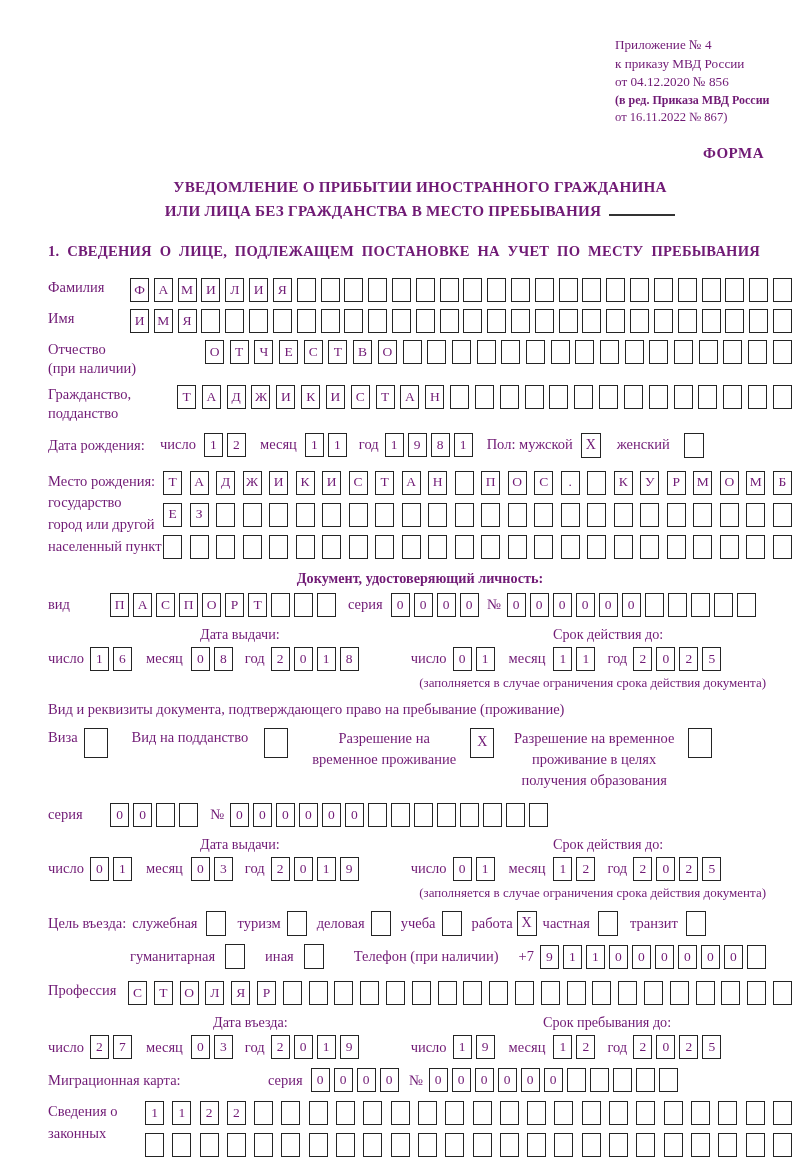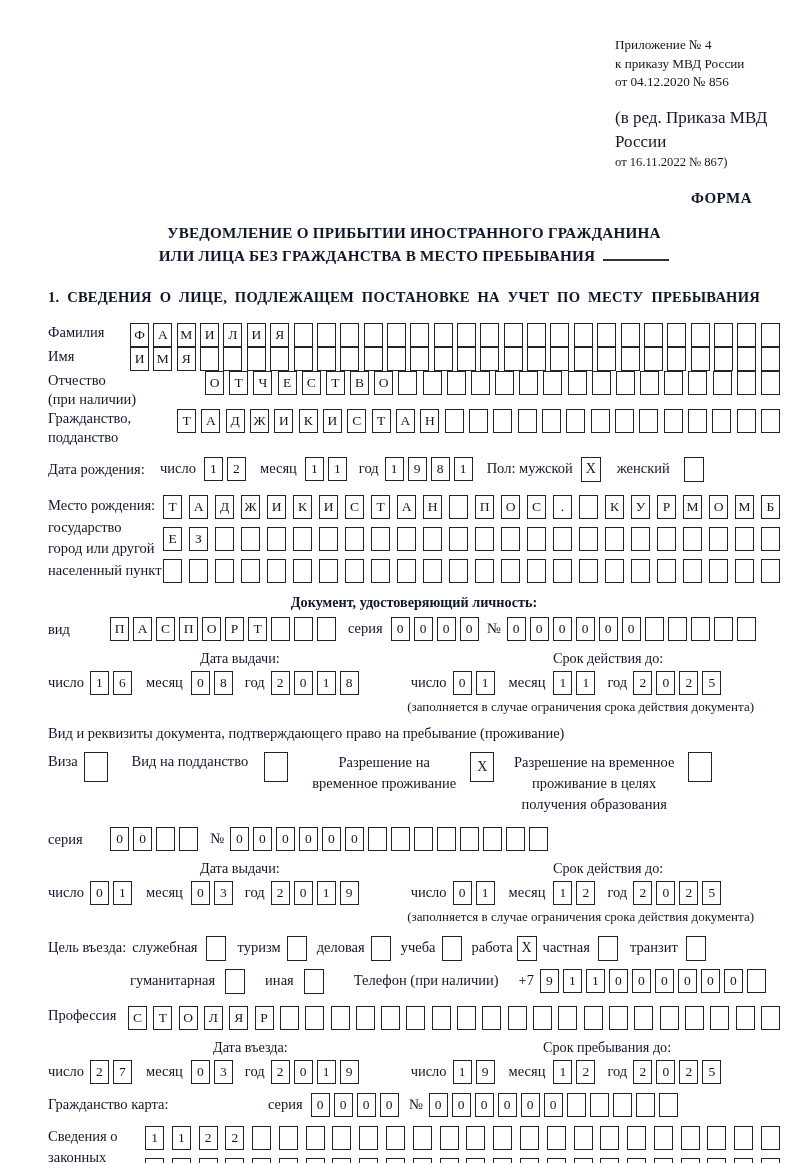--- a/index.html
+++ b/index.html
@@ -1,32 +1,32 @@
 <!DOCTYPE html>
 <html><head>
 <meta charset="utf-8">
 <style>
   html,body{margin:0;padding:0;background:#ffffff;}
   .page{
     width:800px;height:1163px;box-sizing:border-box;background:#fff;
-    padding:36px 20px 0 48px;position:relative;overflow:hidden;
+    padding:36px 8px 0 48px;position:relative;overflow:hidden;
     font-family:"Liberation Serif","DejaVu Serif",serif;
-    color:#0f172a;font-size:14.5px;line-height:1.35;
+    color:#701a75;font-size:14.5px;line-height:1.35;
   }
   
   .hdr{margin-left:567px;width:176px;font-size:13.2px;line-height:1.42;}
-  .hdr-sub{font-size:17px;margin-top:14px;}
+  .hdr-sub{font-size:12px;margin-top:0;font-weight:bold;}
   .hdr-sub2{font-size:12.6px;}
   .forma{font-weight:bold;font-size:15px;text-align:right;padding-right:28px;margin-top:16px;letter-spacing:.5px;}
   
   .title{text-align:center;font-weight:bold;font-size:15.2px;margin-top:12px;line-height:1.55;letter-spacing:.2px;}
   .blank-line{display:inline-block;width:66px;border-bottom:2px solid #333;margin-left:8px;vertical-align:baseline;}
   .sec-head{font-weight:bold;font-size:14.6px;margin-top:20px;word-spacing:4px;letter-spacing:.2px;white-space:nowrap;}
   
-  .row{display:flex;align-items:flex-start;}
+  .row{display:flex;align-items:flex-start;margin-top:7px;}
   .flabel{flex:none;line-height:1.3;}
   .flabel-col{flex:none;line-height:1.5;}
   .lbl{flex:none;white-space:nowrap;}
   .cells{display:flex;gap:4px;flex:none;}
   .cells.stretch{flex:1;justify-content:space-between;gap:0;}
   .cell{
     box-sizing:border-box;flex:none;width:19px;height:24px;border:1.8px solid #242424;
     display:flex;align-items:center;justify-content:center;font-size:13.5px;background:#fff;
   }
   .cb{
@@ -608,21 +608,21 @@
       <span class="cells">
           <span class="cell">2</span>
           <span class="cell">0</span>
           <span class="cell">2</span>
           <span class="cell">5</span>
         </span>
     </span>
   </div>
 
   <div class="row daterow" style="margin-top:9px;">
-    <span class="flabel w220">Гражданство карта:</span>
+    <span class="flabel w220">Миграционная карта:</span>
     <span class="lbl mr8">серия</span>
     <span class="cells">
         <span class="cell">0</span>
         <span class="cell">0</span>
         <span class="cell">0</span>
         <span class="cell">0</span>
       </span>
     <span class="lbl ml10 mr6">№</span>
     <span class="cells">
         <span class="cell">0</span>

